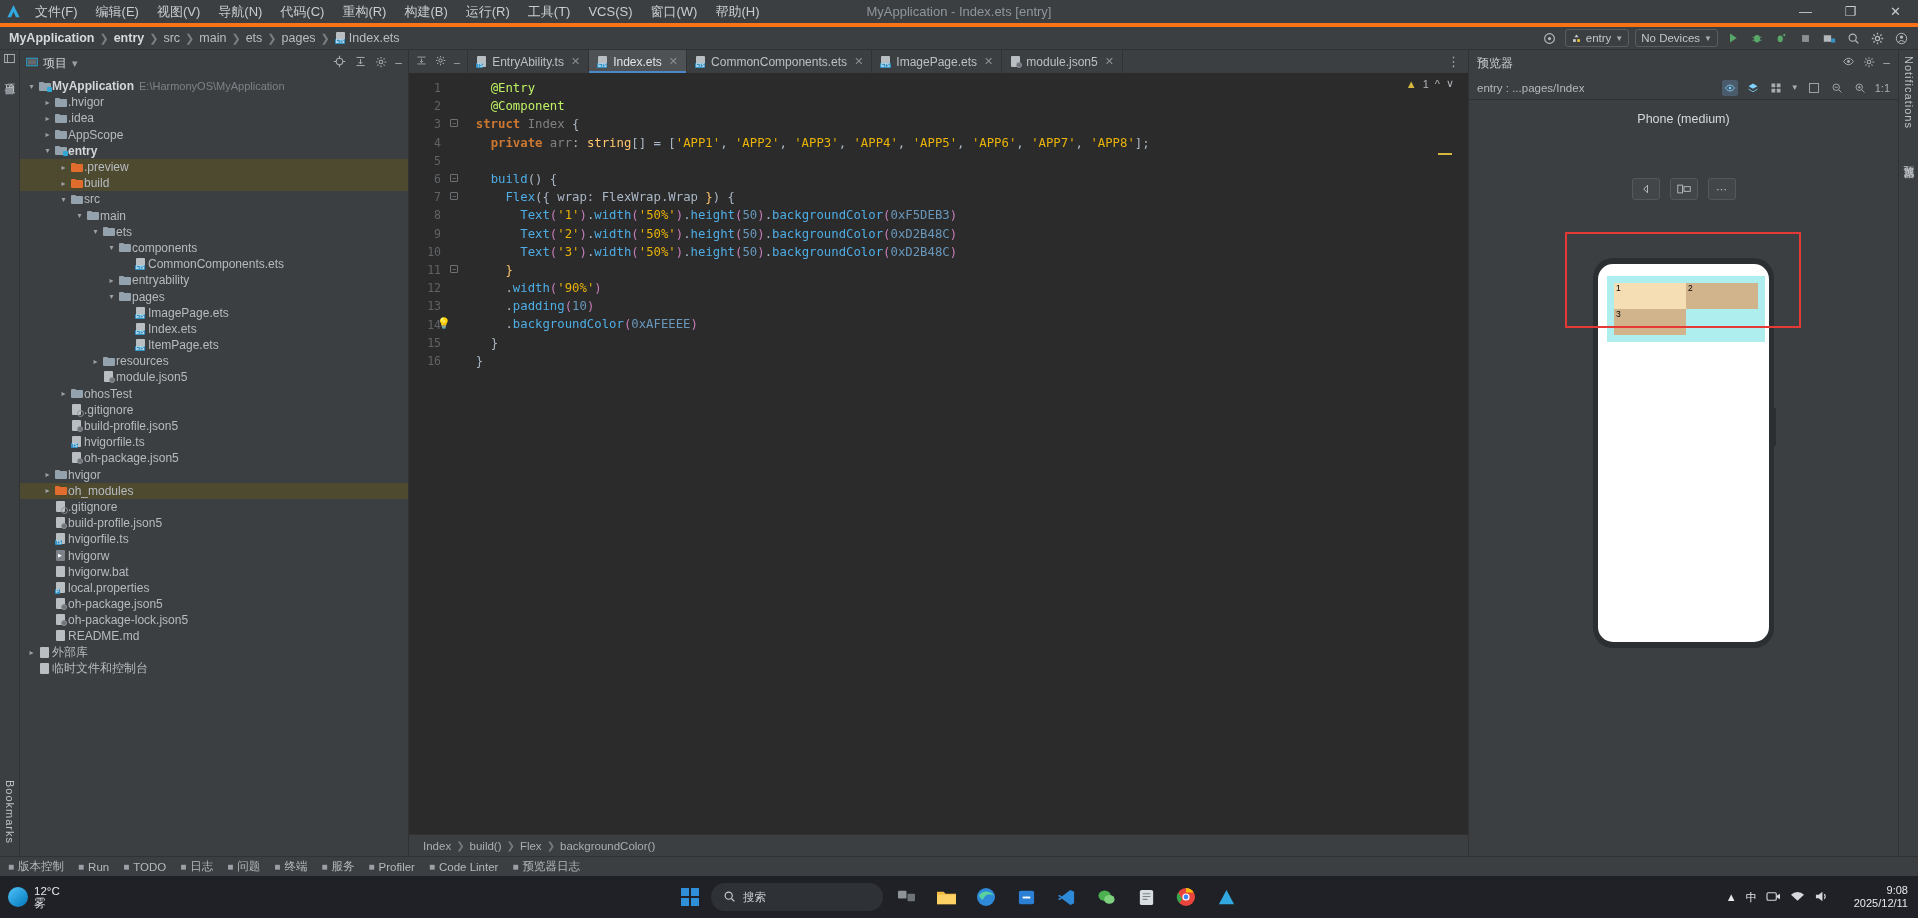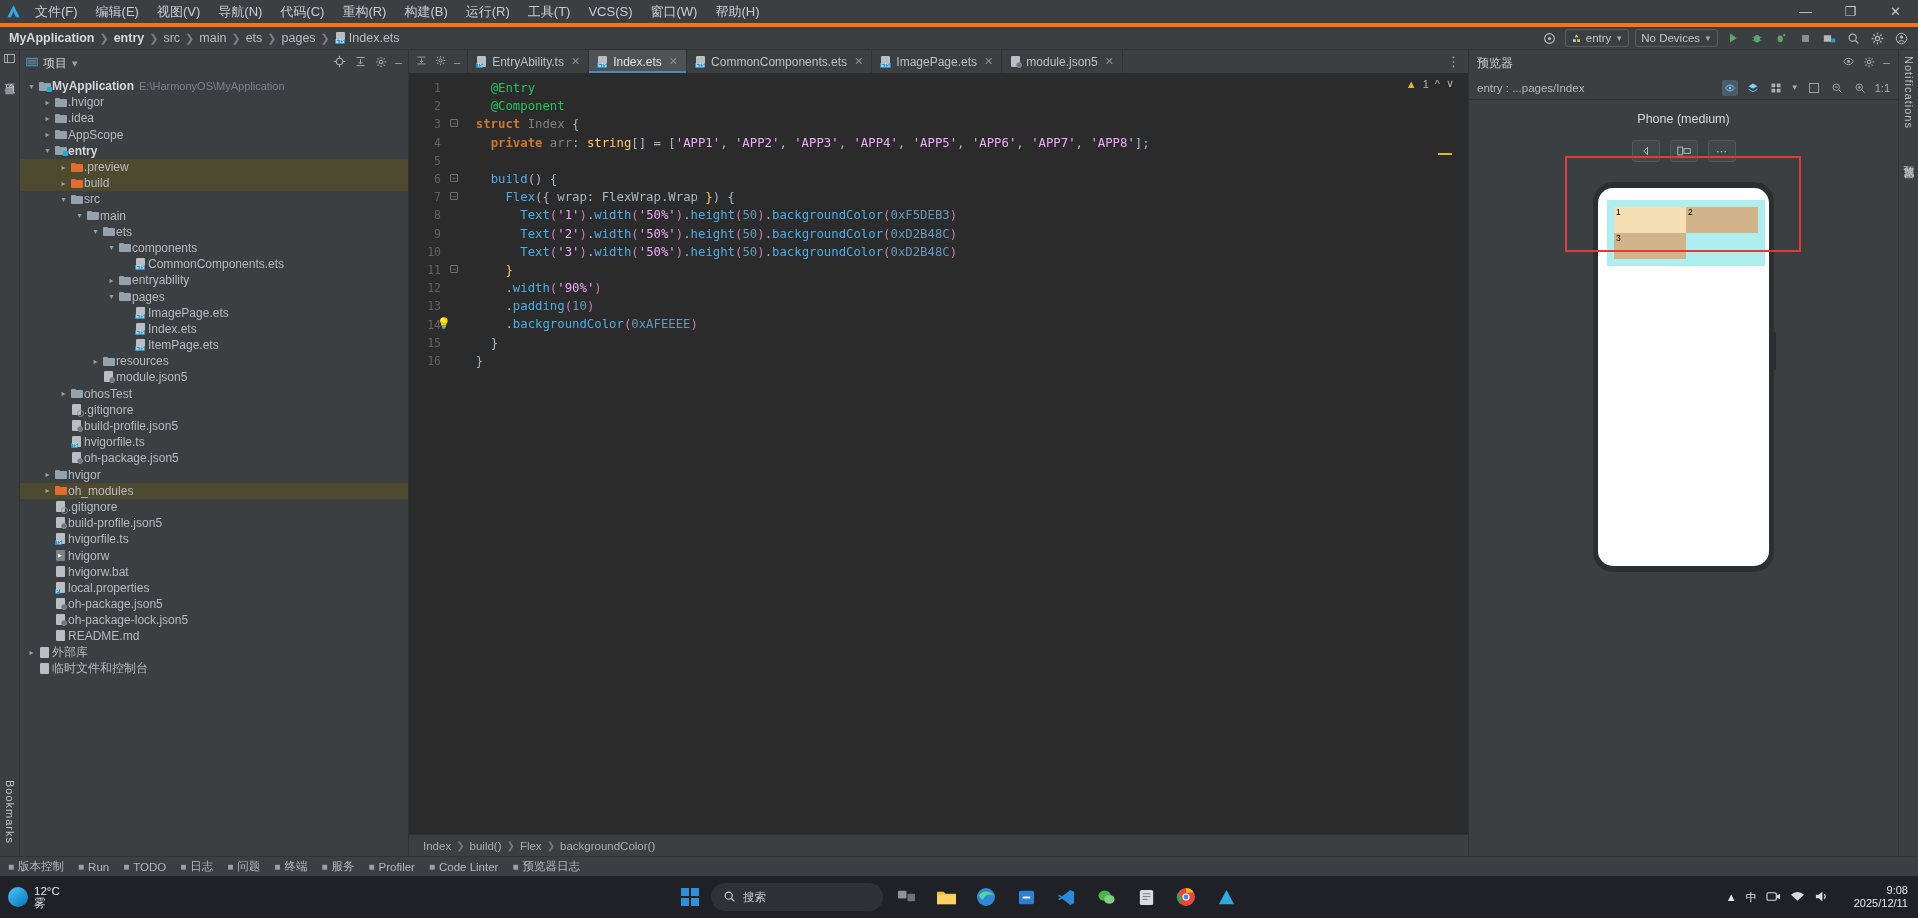--- a/index.html
+++ b/index.html
@@ -113,44 +113,44 @@
   .code { flex:1; padding-top:6px; font-family:"DejaVu Sans Mono", monospace; font-size:12.3px;
           line-height:18.2px; white-space:pre; color:#a9b7c6; position:relative;}
   .cl { height:18.2px; }
   .bulb { position:absolute; left:-24px; color:#d6b93c; font-size:11px; }
 
   .warnbar { position:absolute; right:14px; top:4px; display:flex; align-items:center; gap:6px;
              font-size:11px; color:#b0b4b8; z-index:5;}
   .warn-tri { color:#d6b93c; font-size:11px; }
   .rmarker { position:absolute; right:16px; top:80px; width:14px; height:2px; background:#d6b93c; }  
   .kb { color:#cc7832; font-weight:bold; }
-  .an { color:#22c55e; }
+  .an { color:#bef264; }
   .num{ color:#6897bb; }
   .pp { color:#c77dbb; }  
   .cy { color:#4eade5; }  
   .gy { color:#808080; }
-  .gr { color:#f0abfc; }
+  .gr { color:#eab308; }
   .wh { color:#a9b7c6; }
   .ye { color:#ffc66d; }
 
   .breadcrumbbar { height:22px; flex:0 0 22px; background:#3c3f41; display:flex; align-items:center;
                    padding-left:14px; font-size:11.5px; color:#a9adb1; gap:5px; border-top:1px solid #323232;}
   .bc-sep { color:#75797d; font-size:10px; }
 
   
   .previewer { width:430px; flex:0 0 430px; background:#3c3f41; display:flex; flex-direction:column;
                border-left:1px solid #323232; min-height:0;}
   .pv-head { height:26px; flex:0 0 26px; display:flex; align-items:center; padding:0 8px;
              font-size:12px; color:#ccd0d3; }
   .pv-sub { height:24px; flex:0 0 24px; display:flex; align-items:center; padding:0 8px;
             font-size:11.5px; color:#b4b8bc; gap:6px; border-bottom:1px solid #323232;}
   .pv-sub .right { margin-left:auto; display:flex; align-items:center; gap:7px; color:#a9adb1; font-size:11px;}
   .pv-ico-btn { display:flex; align-items:center; justify-content:center; width:16px; height:16px; }
   .pv-ico-btn.sel { background:#4a5b6b; border-radius:2px; }
-  .pv-body { flex:1; position:relative; display:flex; flex-direction:column; align-items:center; min-height:0;}
+  .pv-body { flex:1; position:relative; display:flex; flex-direction:column; align-items:center; min-height:0;gap:38px;}
   .pv-title { margin-top:12px; font-size:12.5px; color:#d6d9dc; }
   .pv-ctrl { margin-top:14px; display:flex; align-items:center; gap:10px; }
   .pv-ctrl-btn { width:28px; height:22px; border:1px solid #55585b; border-radius:3px;
                  display:flex; align-items:center; justify-content:center; color:#c2c6c9; font-size:11px;
                  background:#434649;}
   .phone { margin-top:20px; width:181px; height:390px; background:#2c2f31; border-radius:20px;
            padding:6px 5px; position:relative; }
   .screen { width:100%; height:100%; background:#ffffff; border-radius:15px; overflow:hidden; position:relative; }
   .phone-btn { position:absolute; right:-2px; top:150px; width:3px; height:38px; background:#2c2f31;
                border-radius:2px; }
@@ -206,20 +206,21 @@
       <div class="menu-item">导航(N)</div>
       <div class="menu-item">代码(C)</div>
       <div class="menu-item">重构(R)</div>
       <div class="menu-item">构建(B)</div>
       <div class="menu-item">运行(R)</div>
       <div class="menu-item">工具(T)</div>
       <div class="menu-item">VCS(S)</div>
       <div class="menu-item">窗口(W)</div>
       <div class="menu-item">帮助(H)</div>
     </div>
+    <div class="win-title">MyApplication - Index.ets [entry]</div>
     <div class="win-btns">
       <div class="win-btn">—</div>
       <div class="win-btn">❐</div>
       <div class="win-btn close">✕</div>
     </div>
   </div>
 
   <div class="navbar">
     <span class="crumb bold">MyApplication</span>
     <span class="crumb-sep">❯</span>

